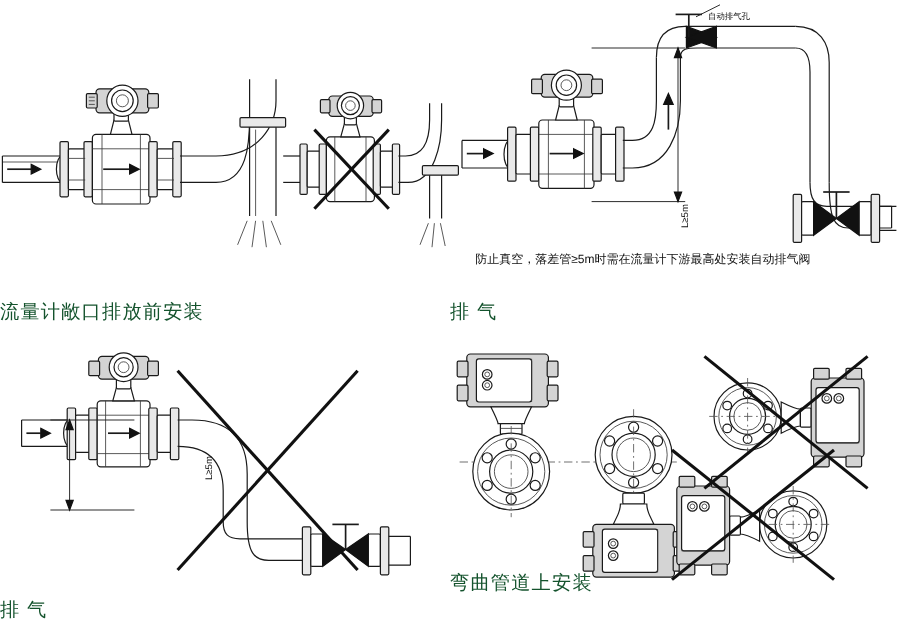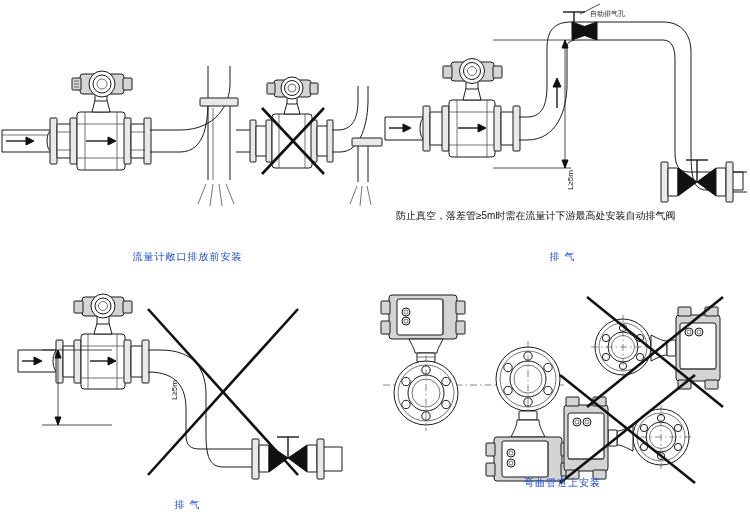--- a/index.html
+++ b/index.html
@@ -1,19 +1,19 @@
 <!DOCTYPE html>
 <html><head>
 <meta charset="utf-8">
 <style>
   html,body{margin:0;padding:0;background:#ffffff;}
   body{width:750px;height:525px;position:relative;overflow:hidden;
        font-family:"Liberation Sans","DejaVu Sans",sans-serif;color:#222;}
   .panel{position:absolute;}
-  .caption{position:absolute;text-align:center;font-size:10px;color:#1d4ed8;
+  .caption{position:absolute;text-align:left;font-size:16px;color:#14532d;
            letter-spacing:1px;white-space:nowrap;}
   .note{position:absolute;font-size:10px;color:#111;white-space:nowrap;}
   .tinylabel{position:absolute;font-size:7px;color:#111;white-space:nowrap;}
   .vlabel{position:absolute;font-size:8px;color:#111;white-space:nowrap;
           transform-origin:left top;transform:rotate(-90deg);}
   svg{display:block;overflow:visible;}
   .ln{fill:none;stroke:#1a1a1a;stroke-width:1;}
   .ln2{fill:none;stroke:#1a1a1a;stroke-width:1.4;}
   .thin{fill:none;stroke:#3a3a3a;stroke-width:0.7;}
   .fillw{fill:#ffffff;stroke:#1a1a1a;stroke-width:1;}

